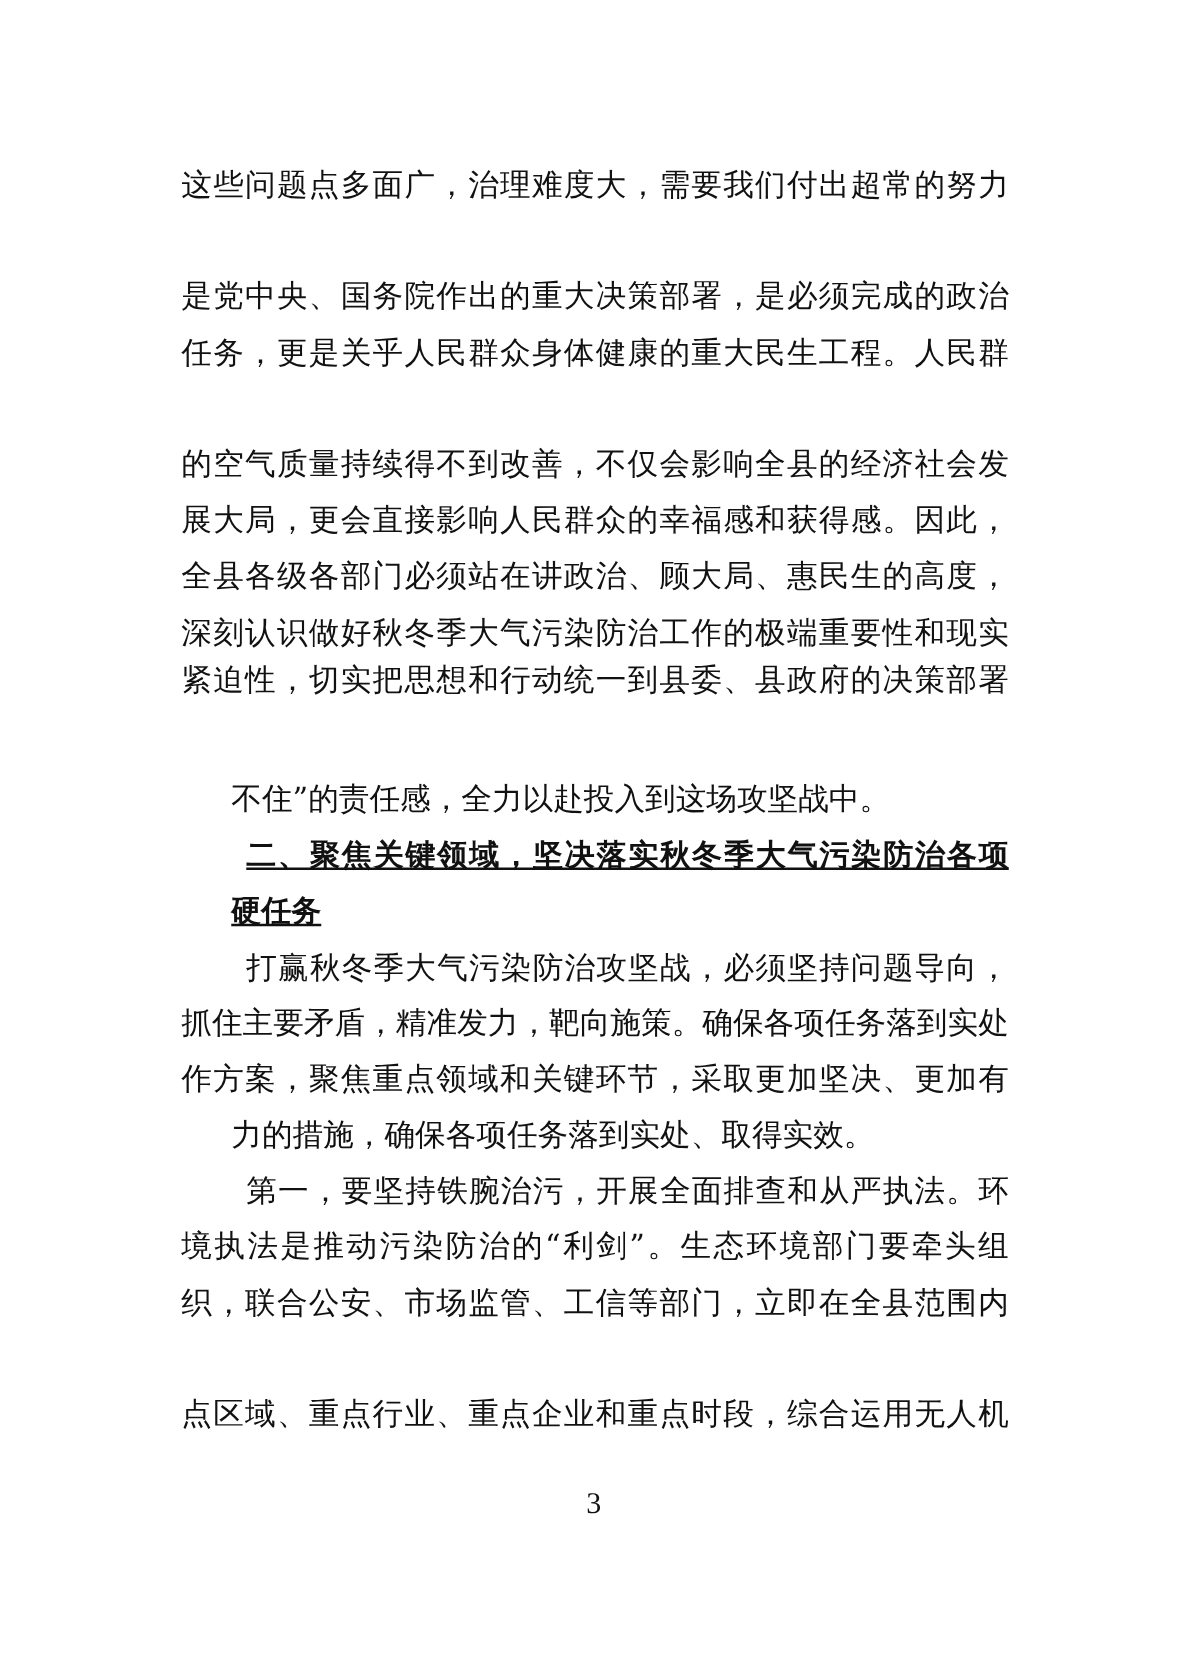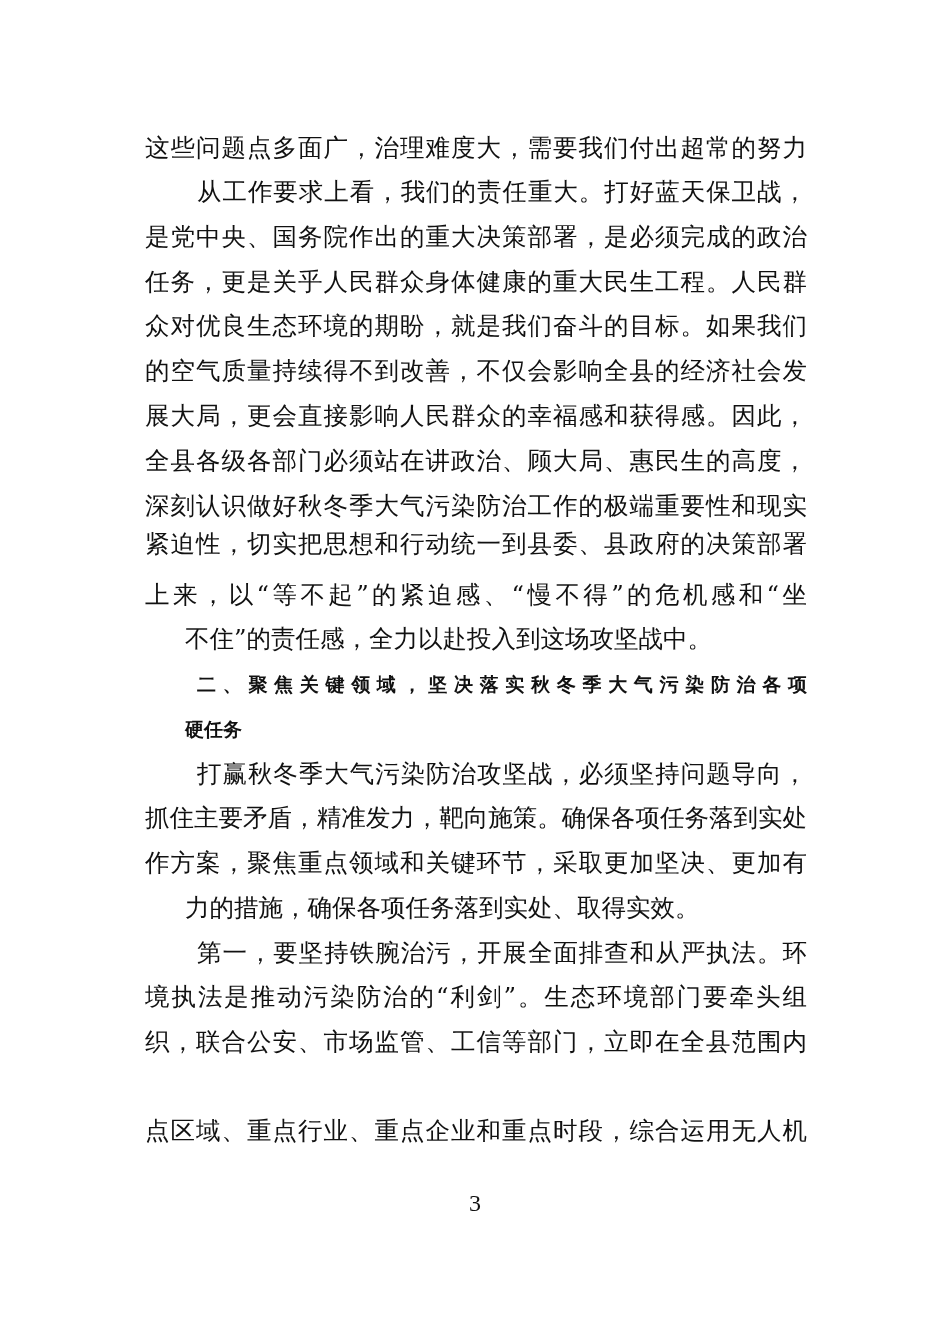--- a/index.html
+++ b/index.html
@@ -39,48 +39,46 @@
       left: 197px;
       width: 610px;
     }
     .line.last {
       text-align-last: left;
       margin-left: 40px;
     }
     .line.heading {
       font-family: "DejaVu Sans", "Liberation Sans", sans-serif;
       font-weight: bold;
-      font-size: 19px;
+      font-size: 24px;
+      text-decoration: underline;
     }
     .page-number {
       position: absolute;
       left: 0;
       width: 950px;
       top: 1185px;
       text-align: center;
       font-family: "Liberation Serif", "DejaVu Serif", serif;
       font-size: 24px;
       line-height: 36px;
     }
   </style>
 </head>
 <body>
 
 <div class="page">
   <div class="line" style="top:126px">这些问题点多面广，治理难度大，需要我们付出超常的努力</div>
-  <div class="line indent" style="top:170px">从工作要求上看，我们的责任重大。打好蓝天保卫战，</div>
   <div class="line" style="top:215px">是党中央、国务院作出的重大决策部署，是必须完成的政治</div>
   <div class="line" style="top:260px">任务，更是关乎人民群众身体健康的重大民生工程。人民群</div>
-  <div class="line" style="top:304px">众对优良生态环境的期盼，就是我们奋斗的目标。如果我们</div>
   <div class="line" style="top:349px">的空气质量持续得不到改善，不仅会影响全县的经济社会发</div>
   <div class="line" style="top:394px">展大局，更会直接影响人民群众的幸福感和获得感。因此，</div>
   <div class="line" style="top:439px">全县各级各部门必须站在讲政治、顾大局、惠民生的高度，</div>
   <div class="line" style="top:484px">深刻认识做好秋冬季大气污染防治工作的极端重要性和现实</div>
   <div class="line" style="top:522px">紧迫性，切实把思想和行动统一到县委、县政府的决策部署</div>
-  <div class="line" style="top:573px">上来，以“等不起”的紧迫感、“慢不得”的危机感和“坐</div>
   <div class="line last" style="top:617px">不住”的责任感，全力以赴投入到这场攻坚战中。</div>
 
   <div class="line indent heading" style="top:662px">二、聚焦关键领域，坚决落实秋冬季大气污染防治各项</div>
   <div class="line heading last" style="top:707px">硬任务</div>
 
   <div class="line indent" style="top:752px">打赢秋冬季大气污染防治攻坚战，必须坚持问题导向，</div>
   <div class="line" style="top:796px">抓住主要矛盾，精准发力，靶向施策。确保各项任务落到实处</div>
   <div class="line" style="top:841px">作方案，聚焦重点领域和关键环节，采取更加坚决、更加有</div>
   <div class="line last" style="top:886px">力的措施，确保各项任务落到实处、取得实效。</div>
 

